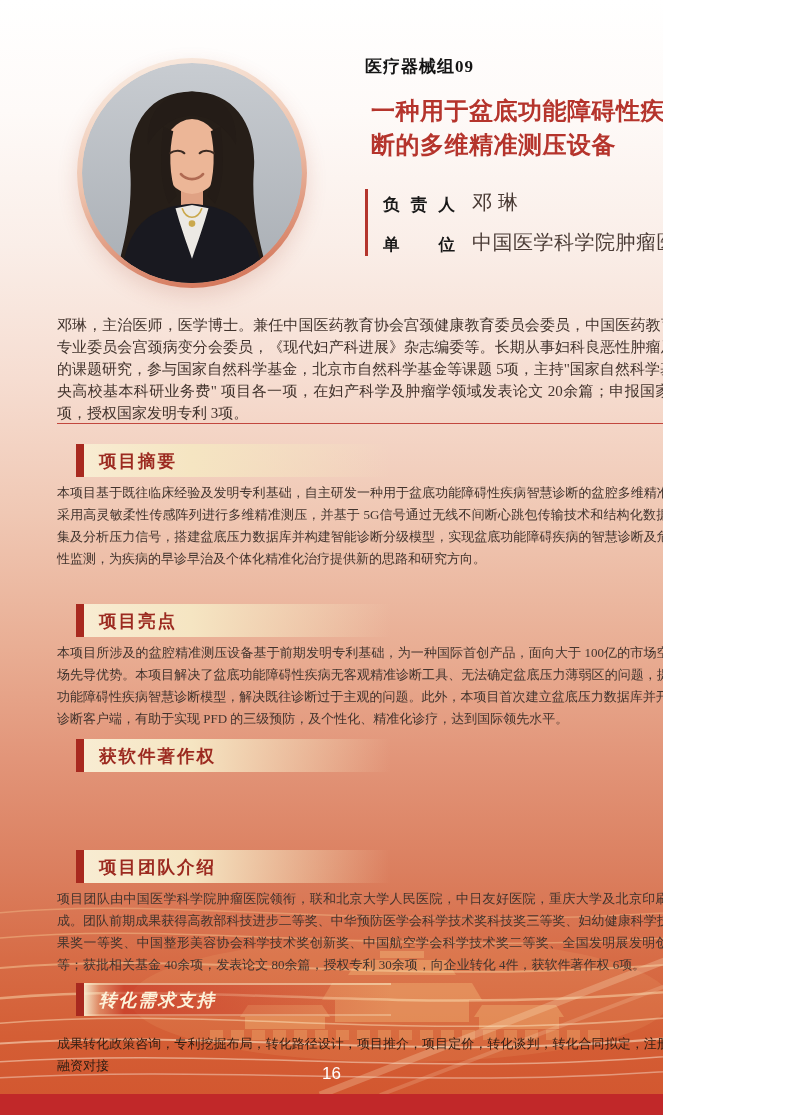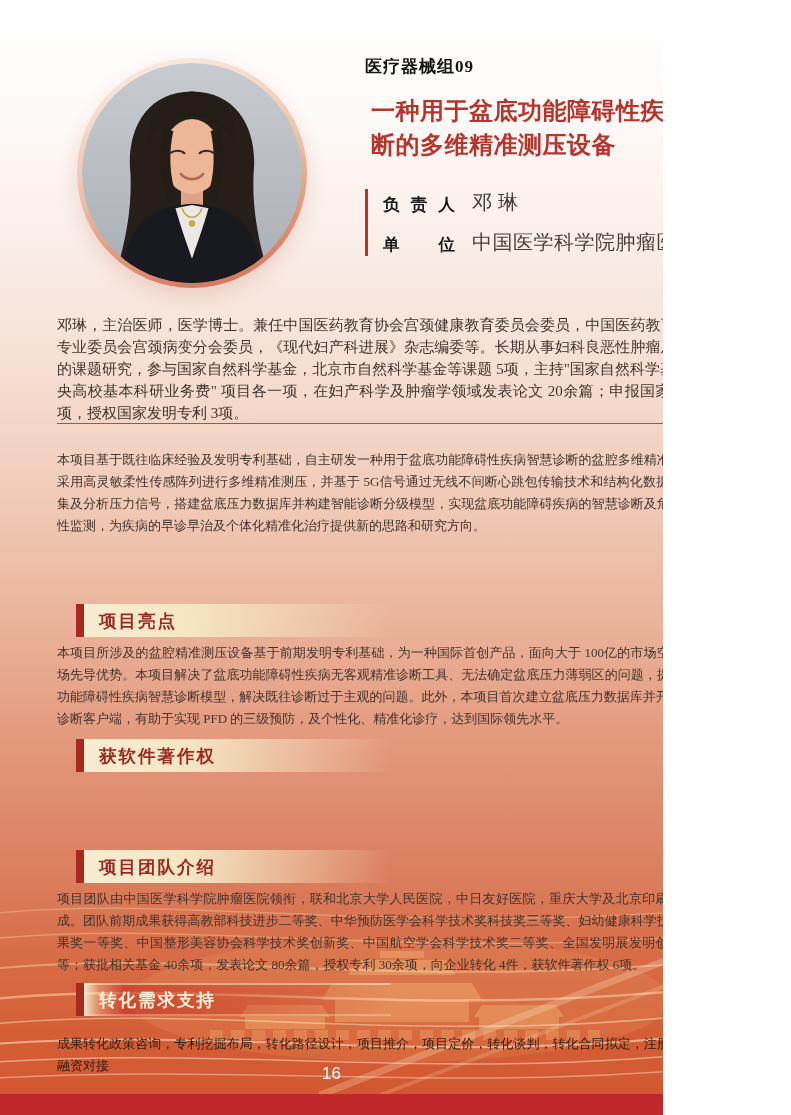--- a/index.html
+++ b/index.html
@@ -37,20 +37,21 @@
     flex:1;display:flex;align-items:center;padding-left:15px;
     font-size:17.5px;font-weight:bold;color:#9c2a20;letter-spacing:2px;
     background:linear-gradient(90deg,#f8ecd2 0%,#f5e5c2 35%,rgba(245,229,194,0) 100%);
   }
   .sec-body{margin:5px 56px 0 57px;font-size:13px;line-height:22px;color:#41332d;text-align:justify;}
   .sec-light .sec-title{
     color:#fdf3da;
     background:linear-gradient(90deg,rgba(248,236,206,0.95) 0%,rgba(248,236,206,0.25) 5%,
       rgba(198,50,36,0.6) 13%,rgba(198,50,36,0) 100%);
     box-shadow:inset 0 2px 0 rgba(250,236,200,0.55), inset 0 -2px 0 rgba(250,236,200,0.35);
+    font-style:italic;
   }
   .sec-light .sec-body{margin-top:18px;color:#2f1d13;font-family:Liberation Mono, monospace;}
   
   .pageno{position:absolute;left:0;right:0;top:1064px;text-align:center;color:#ffffff;font-size:17px;font-family:"Liberation Sans",sans-serif;}
   .bottom-strip{position:absolute;left:0;bottom:0;width:791px;height:21px;background:#c12829;}
   .deco{position:absolute;left:0;top:795px;width:791px;height:300px;pointer-events:none;}
 </style>
 </head>
 <body>
 
@@ -123,20 +124,24 @@
         <span class="info-label">单位</span>
         <span class="info-value">中国医学科学院肿瘤医院</span>
       </div>
     </div>
   </div>
 
   <p class="bio">邓琳，主治医师，医学博士。兼任中国医药教育协会宫颈健康教育委员会委员，中国医药教育协会妇科专业委员会宫颈病变分会委员，《现代妇产科进展》杂志编委等。长期从事妇科良恶性肿瘤及盆底疾病的课题研究，参与国家自然科学基金，北京市自然科学基金等课题 5项，主持"国家自然科学基金"、 "中央高校基本科研业务费" 项目各一项，在妇产科学及肿瘤学领域发表论文 20余篇；申报国家专 利10余项，授权国家发明专利 3项。</p>
   <div class="divider"></div>
 
   <section class="sec" style="top:444px">
+    <div class="sec-head">
+      <span class="bar"></span>
+      <span class="sec-title">项目摘要</span>
+    </div>
     <p class="sec-body">本项目基于既往临床经验及发明专利基础，自主研发一种用于盆底功能障碍性疾病智慧诊断的盆腔多维精准测压设备，采用高灵敏柔性传感阵列进行多维精准测压，并基于 5G信号通过无线不间断心跳包传输技术和结构化数据分析技术采集及分析压力信号，搭建盆底压力数据库并构建智能诊断分级模型，实现盆底功能障碍疾病的智慧诊断及危险人群预防性监测，为疾病的早诊早治及个体化精准化治疗提供新的思路和研究方向。</p>
   </section>
 
   <section class="sec" style="top:604px">
     <div class="sec-head">
       <span class="bar"></span>
       <span class="sec-title">项目亮点</span>
     </div>
     <p class="sec-body">本项目所涉及的盆腔精准测压设备基于前期发明专利基础，为一种国际首创产品，面向大于 100亿的市场空间，具有市场先导优势。本项目解决了盆底功能障碍性疾病无客观精准诊断工具、无法确定盆底压力薄弱区的问题，提出一种盆底功能障碍性疾病智慧诊断模型，解决既往诊断过于主观的问题。此外，本项目首次建立盆底压力数据库并开发 PFD智慧诊断客户端，有助于实现 PFD 的三级预防，及个性化、精准化诊疗，达到国际领先水平。</p>
   </section>

